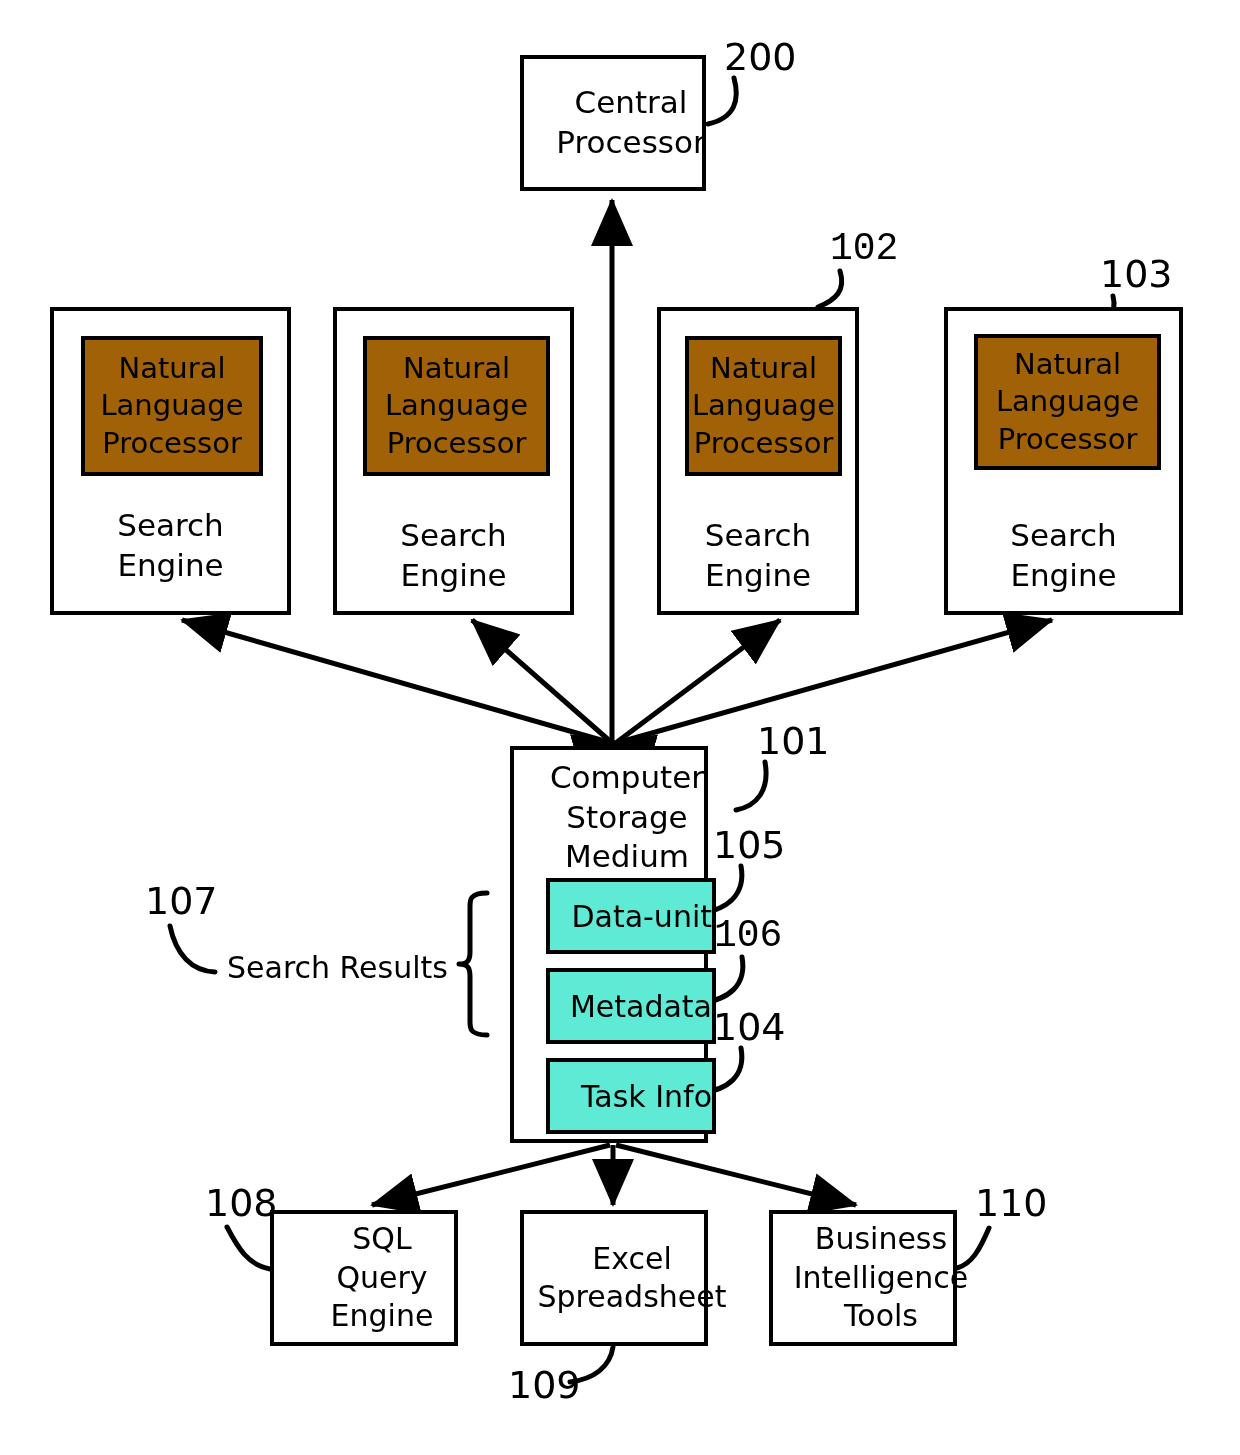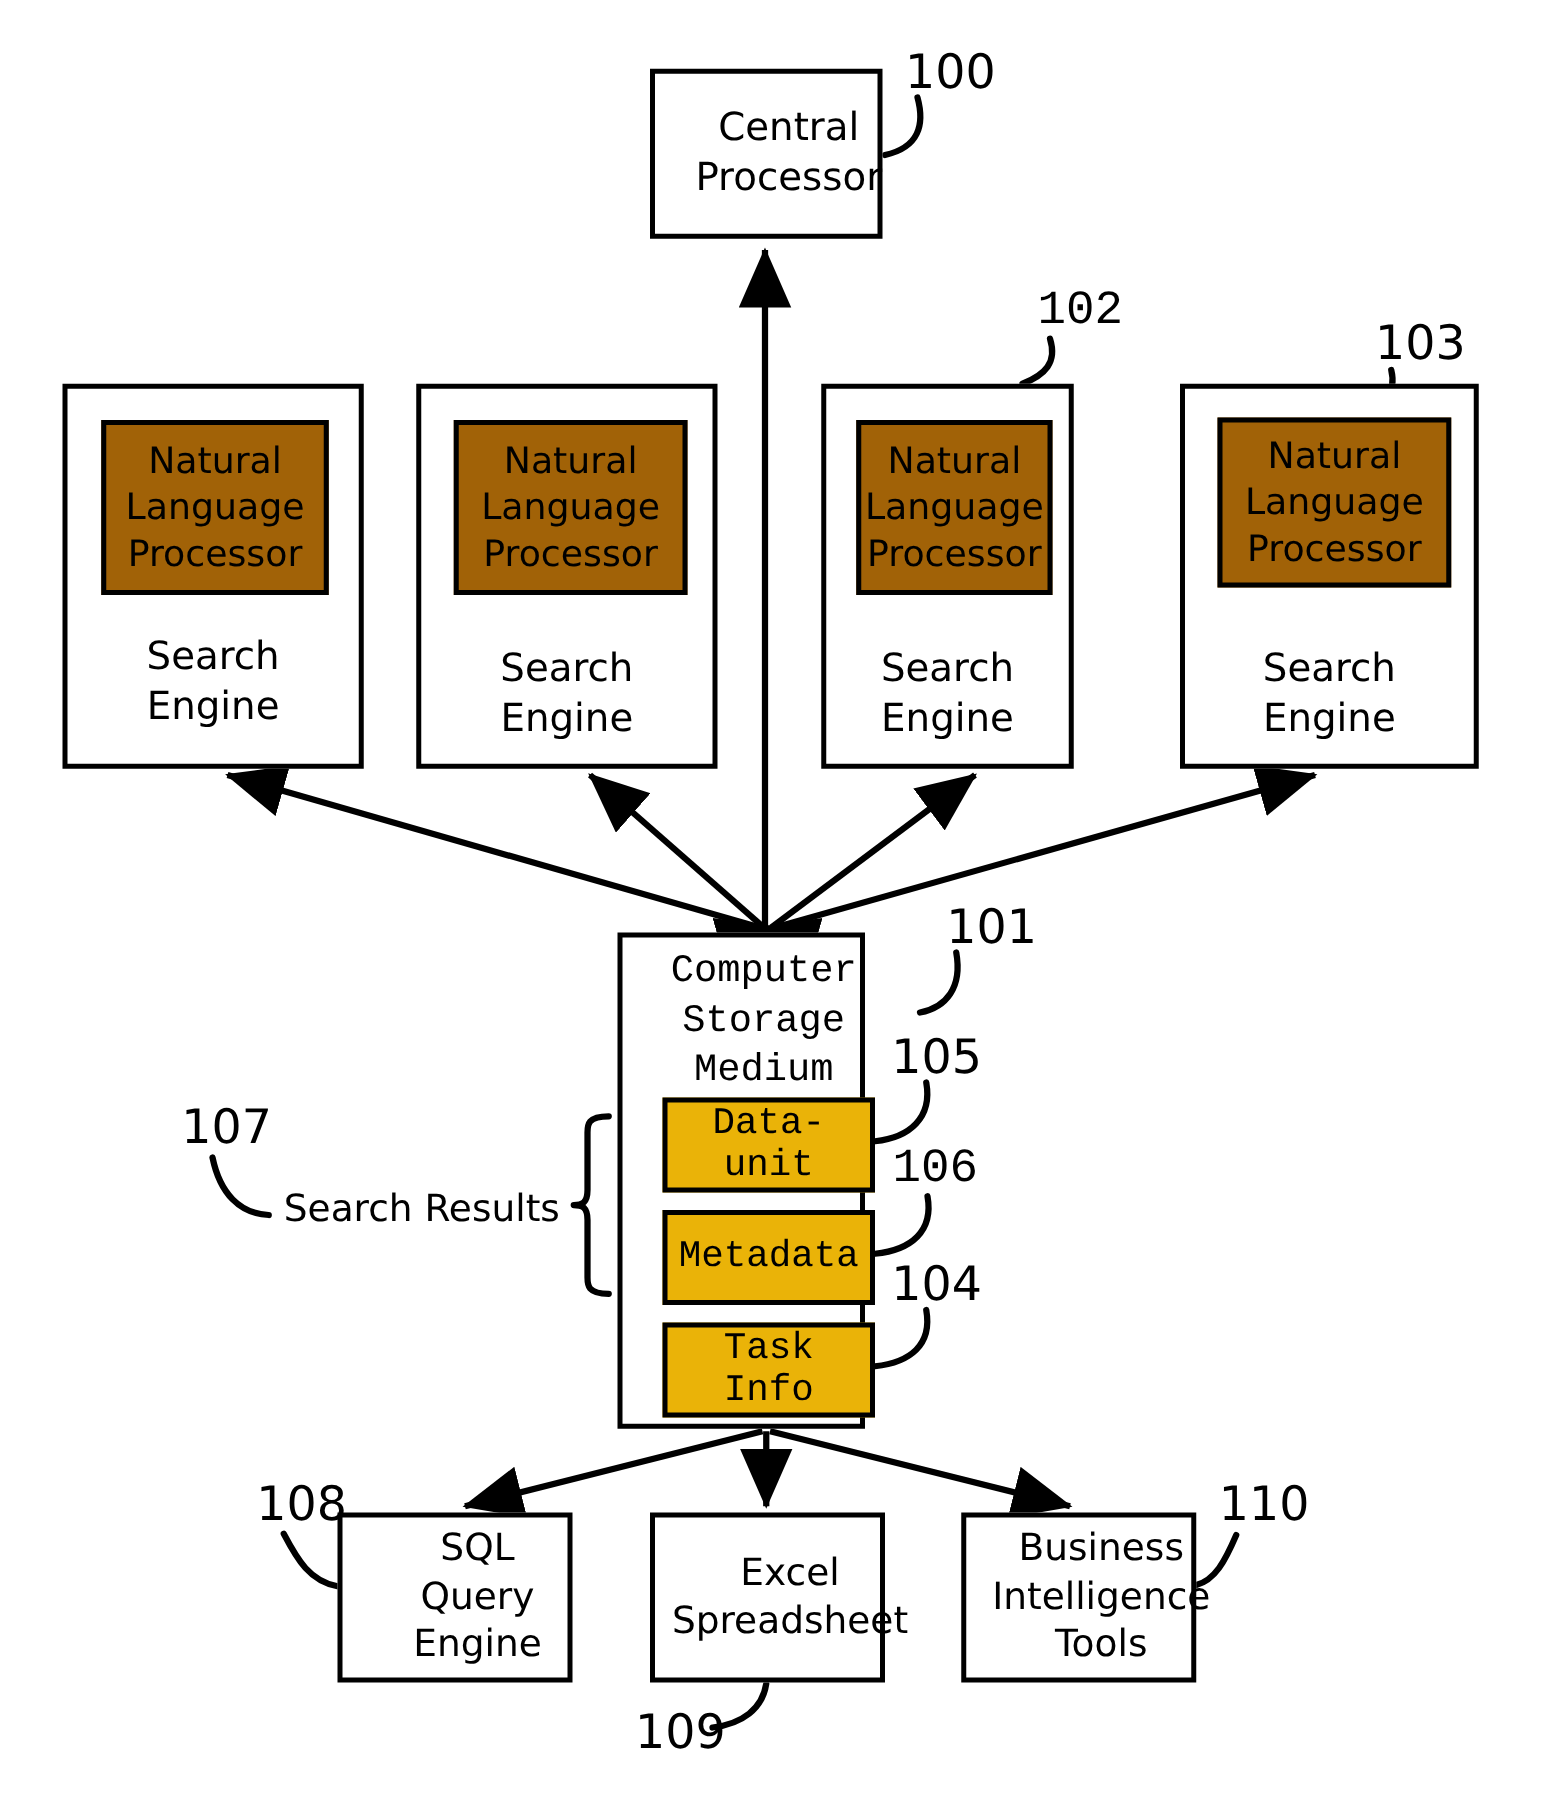--- a/index.html
+++ b/index.html
@@ -34,24 +34,24 @@
     align-items: center;
     justify-content: center;
     text-align: center;
     color: #000000;
     padding-left: 36px;
   }
   .inner-box {
     position: absolute;
     box-sizing: border-box;
     border: 4px solid #000000;
-    background: #eab308;
+    background: #5eead4;
     display: flex;
     align-items: center;
-    justify-content: center;
+    justify-content: flex-end;
     text-align: center;
     color: #000000;
   }
   .label-text {
     white-space: pre-line;
     line-height: 1.28;
     color: #000000;
   }
   .ref-num {
     position: absolute;
@@ -100,24 +100,23 @@
     font-size: 31px;
     line-height: 1.28;
   }
   #se-label-1 { top: 195px; }
   #se-label-2 { top: 205px; }
   #se-label-3 { top: 205px; }
   #se-label-4 { top: 205px; }
 
   
   #storage-medium {
-    left: 494px; top: 746px; width: 198px; height: 397px;
+    left: 510px; top: 746px; width: 198px; height: 397px;
     justify-content: flex-start;
     font-size: 31px;
-    font-family: Liberation Mono, monospace;
   }
   #storage-title {
     margin-top: 8px;
     font-size: 31px;
     line-height: 1.28;
   }
   .storage-slot { left: 32px; width: 170px; height: 76px; font-size: 30px; }
   #slot-data-unit { top: 128px; }
   #slot-metadata  { top: 218px; }
   #slot-task-info { top: 308px; }
@@ -295,21 +294,21 @@
 Intelligence
 Tools</div>
   </div>
   <div class="node-box out-box" id="excel-sheet">
     <div class="label-text">Excel
 Spreadsheet</div>
   </div>
 
   <div class="bracket-label" id="search-results-label">Search Results</div>
 
-  <div class="ref-num" id="ref-100">100</div>
+  <div class="ref-num" id="ref-100">200</div>
   <div class="ref-num" id="ref-102">102</div>
   <div class="ref-num" id="ref-103">103</div>
   <div class="ref-num" id="ref-101">101</div>
   <div class="ref-num" id="ref-105">105</div>
   <div class="ref-num" id="ref-106">106</div>
   <div class="ref-num" id="ref-104">104</div>
   <div class="ref-num" id="ref-107">107</div>
   <div class="ref-num" id="ref-108">108</div>
   <div class="ref-num" id="ref-109">109</div>
   <div class="ref-num" id="ref-110">110</div>

